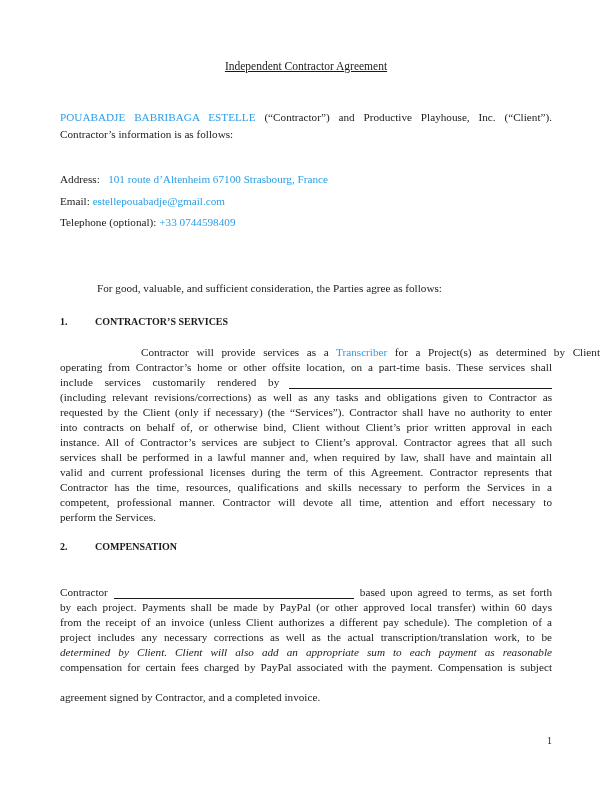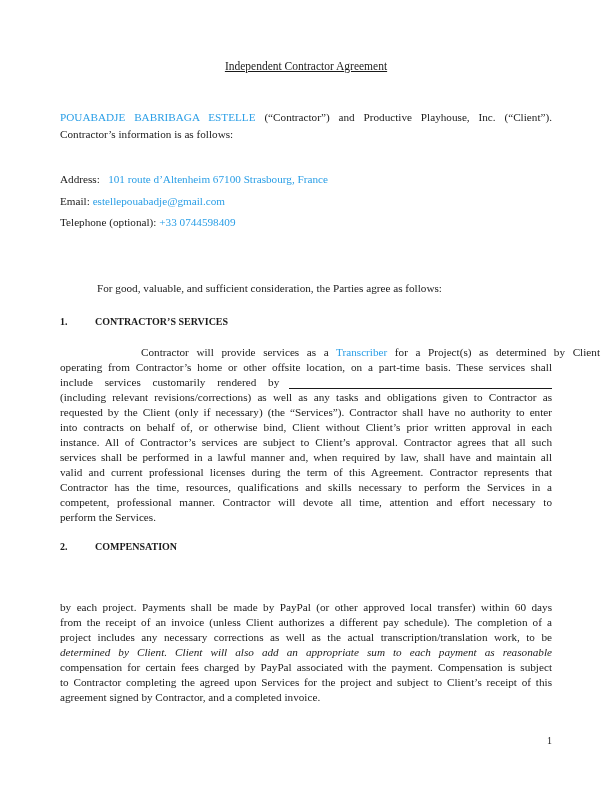--- a/index.html
+++ b/index.html
@@ -65,22 +65,26 @@
   <div class="line just" style="top:451px;">services shall be performed in a lawful manner and, when required by law, shall have and maintain all</div>
   <div class="line just" style="top:466px;">valid and current professional licenses during the term of this Agreement. Contractor represents that</div>
   <div class="line just" style="top:481px;">Contractor has the time, resources, qualifications and skills necessary to perform the Services in a</div>
   <div class="line just" style="top:496px;">competent, professional manner. Contractor will devote all time, attention and effort necessary to</div>
   <div class="line" style="top:511px;">perform the Services.</div>
 
   <div class="heading" style="top:541px;">
     <span class="num">2.</span><span>COMPENSATION</span>
   </div>
 
+  <div class="line" style="top:586px; display:flex; align-items:flex-end;">
+    <span>Contractor</span>
+    <span class="blank" style="width:240px; margin-left:6px; margin-right:6px;"></span>
+    <span style="flex:1; text-align:justify; text-align-last:justify;">based upon agreed to terms, as set forth</span>
+  </div>
   <div class="line just" style="top:601px;">by each project. Payments shall be made by PayPal (or other approved local transfer) within 60 days</div>
   <div class="line just" style="top:631px;">project includes any necessary corrections as well as the actual transcription/translation work, to be</div>
   <div class="line just" style="top:616px;">from the receipt of an invoice (unless Client authorizes a different pay schedule). The completion of a</div>
   <div class="line just" style="top:646px;font-style:italic;">determined by Client. Client will also add an appropriate sum to each payment as reasonable</div>
   <div class="line just" style="top:661px;">compensation for certain fees charged by PayPal associated with the payment. Compensation is subject</div>
-  <div class="line just" style="top:676px;">to Contractor completing the agreed upon Services for the project and subject to Client’s receipt of this</div>
   <div class="line" style="top:691px;">agreement signed by Contractor, and a completed invoice.</div>
 
   <div class="pagenum">1</div>
 </div>
 
 </body></html>

